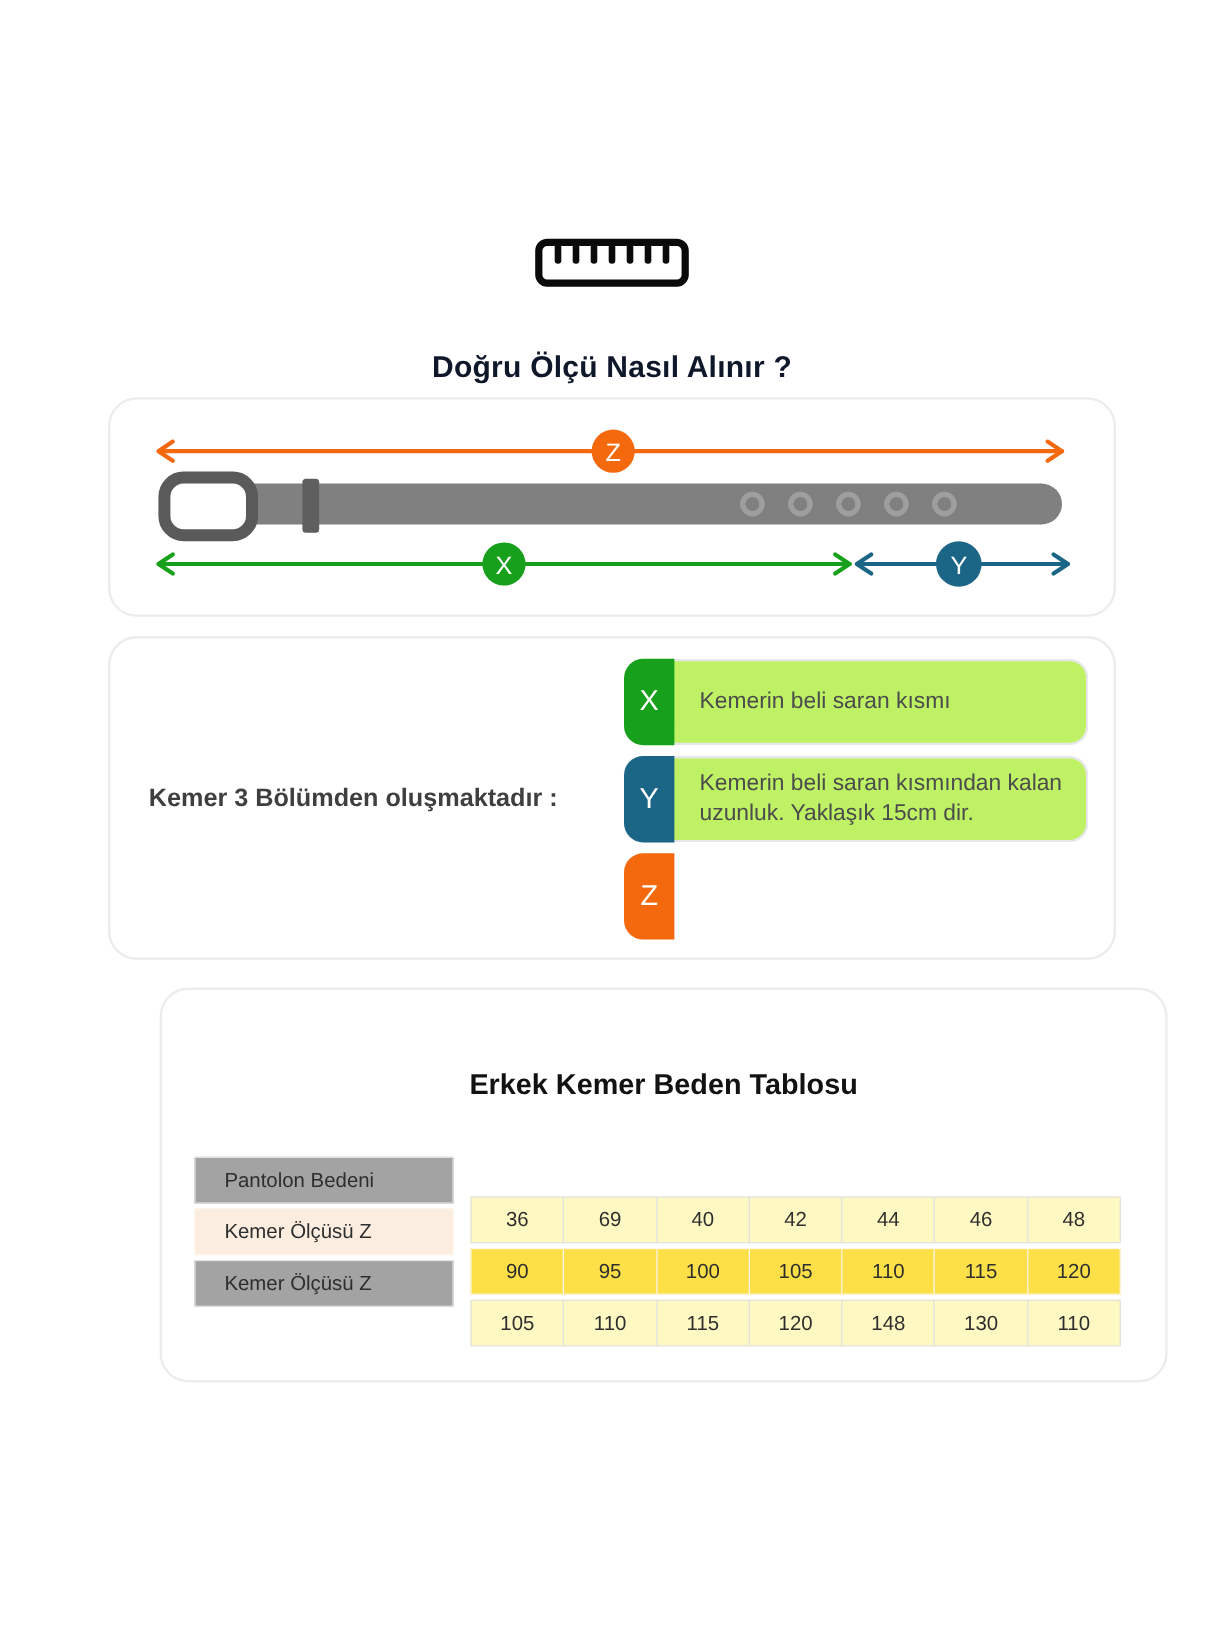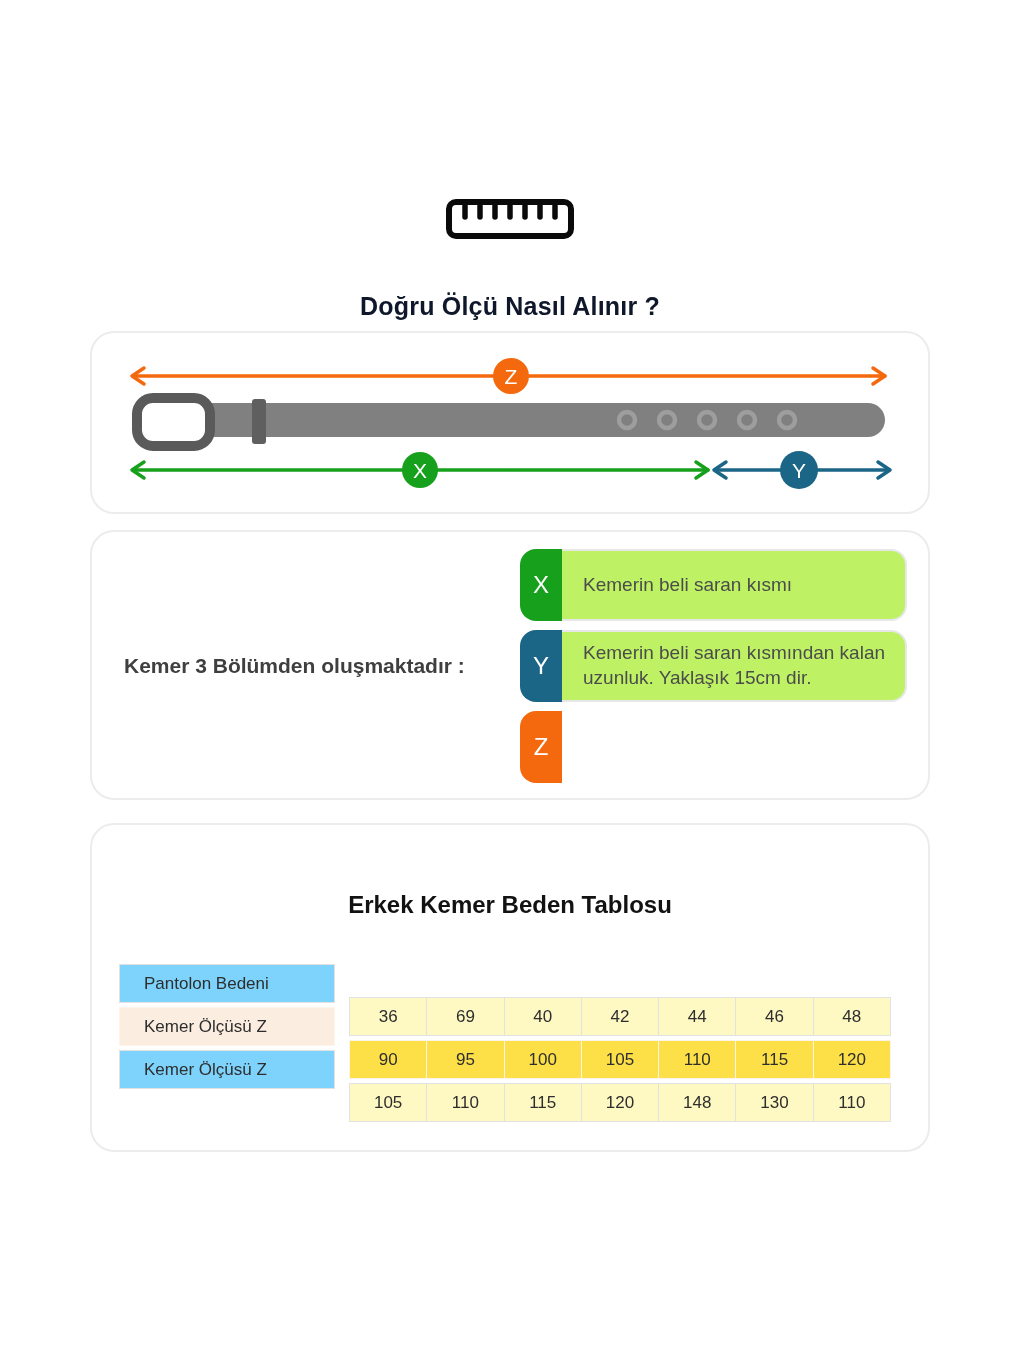--- a/index.html
+++ b/index.html
@@ -8,21 +8,21 @@
   .page { position: relative; width: 1020px; height: 1360px; background: #fff; overflow: hidden; }
 
   .ruler-wrap { position: absolute; top: 198px; left: 0; width: 100%; text-align: center; }
   .page-title { position: absolute; top: 272px; left: 0; width: 100%; text-align: center;
                 font-size: 25px; font-weight: bold; color: #0f172a; letter-spacing: 0.2px; margin-top: 20px; }
 
   .card { position: absolute; left: 90px; width: 840px; background: #fff;
           border: 2px solid #ececec; border-radius: 24px; }
   .card-diagram { top: 331px; height: 183px; }
   .card-legend  { top: 530px; height: 270px; }
-  .card-table   { top: 823px; height: 329px; }
+  .card-table   { top: 823px; height: 329px; margin-left: 43px; }
 
   .legend-caption { position: absolute; left: 32px; top: 122px; font-size: 21px;
                     font-weight: bold; color: #3f3f3f; }
   .legend-rows { position: absolute; left: 428px; top: 17px; width: 387px; }
   .legend-row { display: flex; align-items: stretch; height: 72px; margin-bottom: 9px; }
   .legend-badge { position: relative; z-index: 2; width: 42px; border-radius: 16px 0 0 16px;
                   display: flex; align-items: center; justify-content: center;
                   color: #fff; font-size: 24px; }
   .legend-box { flex: 1; margin-left: -1px; border: 2px solid #e7e7e7; border-left: none;
                 border-radius: 0 16px 16px 0; background: #bef264;
@@ -31,21 +31,21 @@
 
   .table-title { position: absolute; top: 66px; left: 0; width: 100%; text-align: center;
                  font-size: 24px; font-weight: bold; color: #121212; }
   .table-area { position: absolute; left: 27px; top: 139px; width: 772px; display: flex; }
   .label-col { width: 216px; flex: none; }
   .beden-header { height: 31px; background: #0a0a0a; color: #fff; font-size: 15px;
                   letter-spacing: 0.6px; display: flex; align-items: center; justify-content: center;
                   margin-bottom: 2px; }
   .label-cell { height: 39px; margin-bottom: 4px; display: flex; align-items: center;
                 padding-left: 24px; font-size: 17px; color: #2e2e2e;
-                background: #7dd3fc; border: 1px solid #e2e2e2; }
+                background: #a3a3a3; border: 1px solid #e2e2e2; }
   .label-cell.hl { background: #fbeee1; border-color: #fdf4ec; }
   .gutter { width: 14px; flex: none; }
   .value-grid { flex: 1; margin-top: 33px; }
   .value-row { display: flex; height: 39px; margin-bottom: 4px; }
   .value-cell { flex: 1; display: flex; align-items: center; justify-content: center;
                 font-size: 17px; color: #2e2e2e; background: #fef9c3;
                 border: 1px solid #e2e2e2; margin-left: -1px; }
   .value-cell:first-child { margin-left: 0; }
   .value-row.hl .value-cell { background: #fde047; border-color: #fdf4ec; }
 </style>

